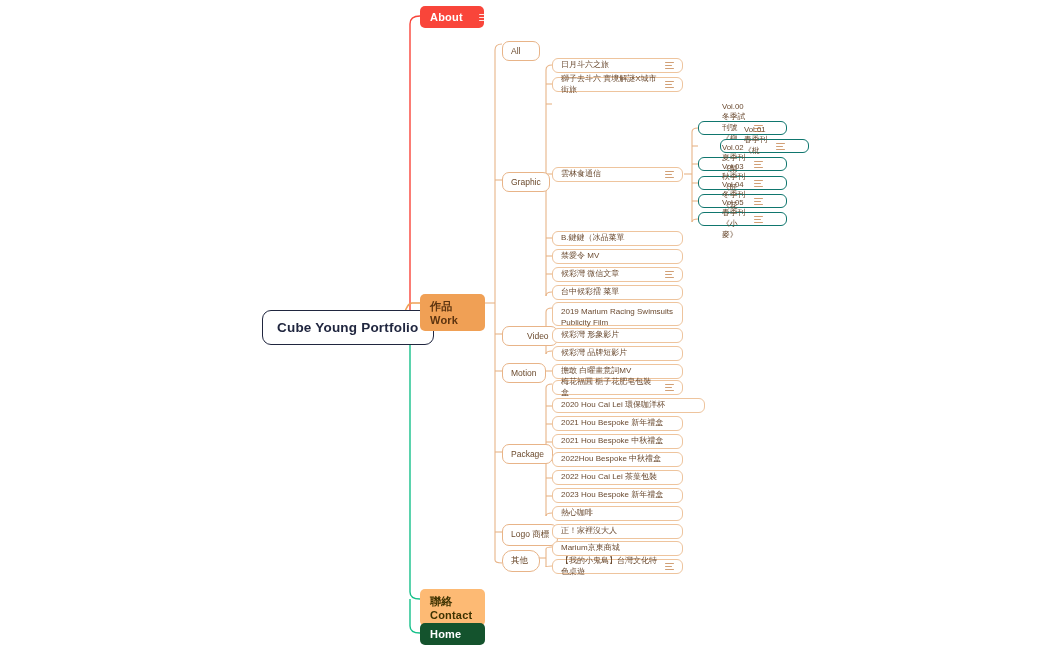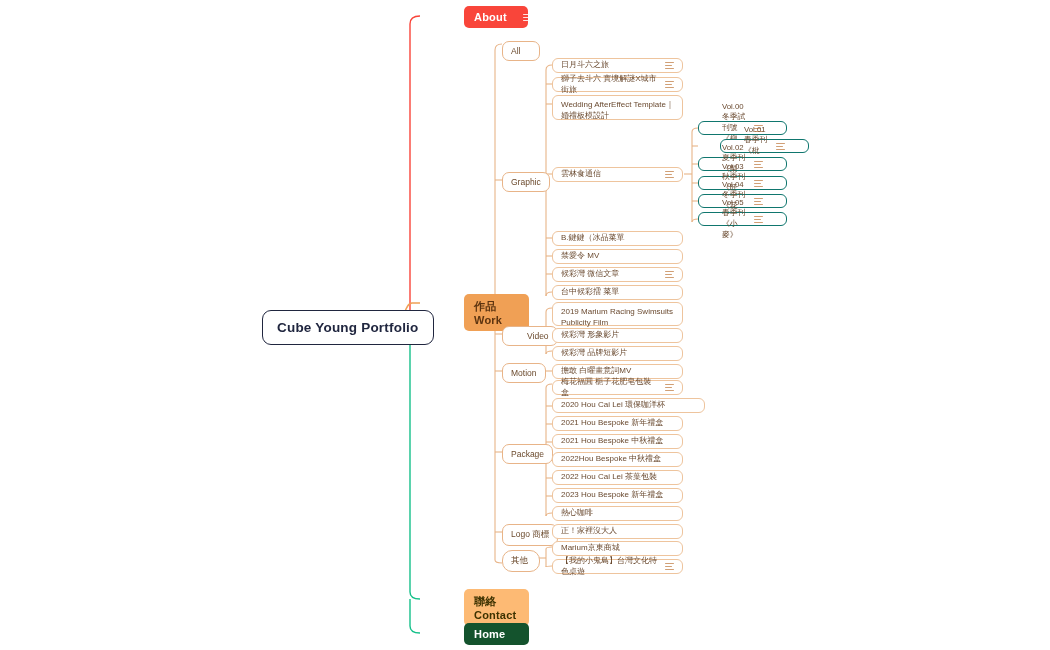--- a/index.html
+++ b/index.html
@@ -16,21 +16,21 @@
   
   .root{
     border:1.6px solid #20263f;border-radius:9px;background:#fff;
     color:#20263f;font-weight:bold;font-size:13.5px;
     padding:9px 14px;letter-spacing:.2px;
   }
 
   
   .pill{
     border-radius:5px;padding:5px 10px;font-size:11px;font-weight:bold;
-    color:#ffffff;letter-spacing:.2px;gap:16px;justify-content:space-between;margin-left:44px;
+    color:#ffffff;letter-spacing:.2px;gap:16px;justify-content:space-between;
   }
   .pill.about{background:#f9453a;}
   .pill.work{background:#f0a055;color:#5d3410;}
   .pill.contact{background:#fdba74;color:#3d3200;}
   .pill.home{background:#14532d;color:#ffffff;}
 
   
   .chip{
     border:1px solid #e8b488;border-radius:7px;background:#fff;
     color:#6b4a2d;font-size:8.5px;padding:4px 8px;min-width:38px;
@@ -186,23 +186,20 @@
       </span>
   </div>
   <div class="node leaf" style="left:552px;top:77px;width:131px;height:15px;">
     <span class="txt">獅子去斗六 實境解謎X城市街旅</span>
     <span class="note-icon">
         <i></i>
         <i></i>
         <i></i>
       </span>
   </div>
-  <div class="node leaf two-line" style="left:552px;top:95px;width:131px;height:25px;">
-    <span class="txt">Wedding AfterEffect Template｜婚禮板模設計</span>
-  </div>
 
   <div class="node leaf" style="left:552px;top:167px;width:131px;height:15px;">
     <span class="txt">雲林食通信</span>
     <span class="note-icon">
         <i></i>
         <i></i>
         <i></i>
       </span>
   </div>
 

